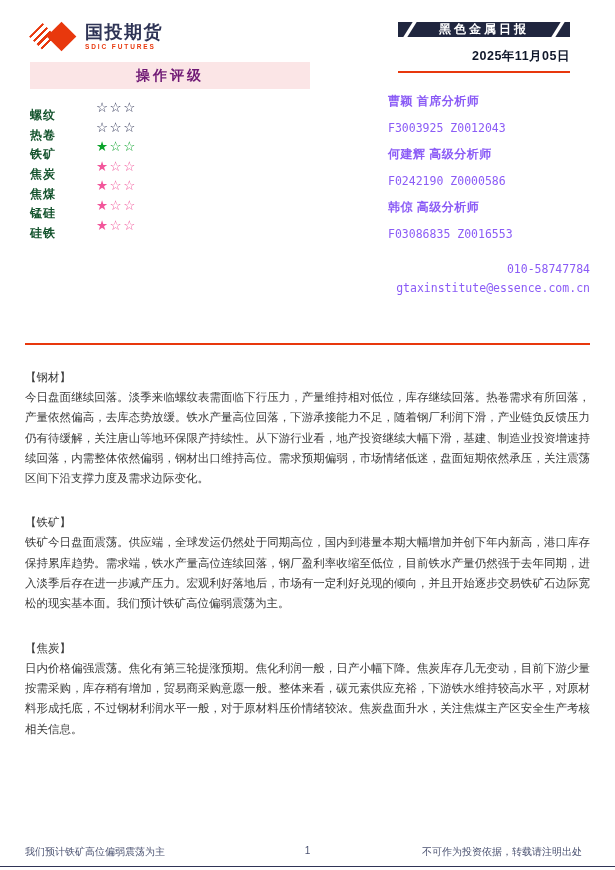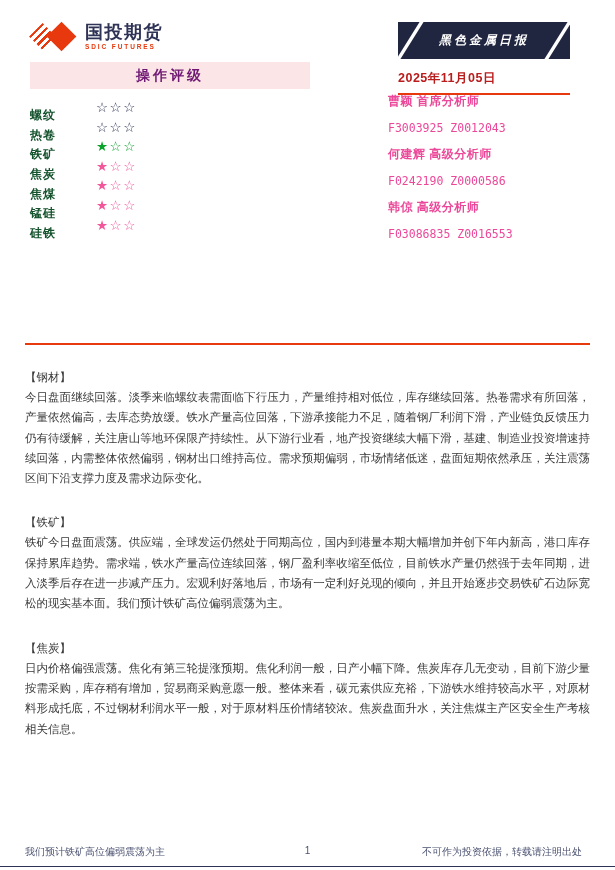--- a/index.html
+++ b/index.html
@@ -19,41 +19,41 @@
   }
   .diamond-solid {
     position:absolute; left:21px; top:4px; width:21px; height:21px;
     transform:rotate(45deg); background:#e8380d;
   }
   .brand-cn { font-size:18px; font-weight:bold; color:#2f3456; letter-spacing:1.5px; line-height:20px; }
   .brand-en { font-size:6.5px; font-weight:bold; color:#e8380d; letter-spacing:1.9px; margin-top:1px; }
 
   .header-right { position:absolute; top:22px; left:398px; width:172px; }
   .banner {
-    position:relative; height:37px; background:#20263f;
-    display:flex; align-items:center; justify-content:center; overflow:hidden;font-style:italic;
+    position:relative; height:15px; background:#20263f;
+    display:flex; align-items:center; justify-content:center; overflow:hidden;
   }
   .banner-title { color:#ffffff; font-size:12px; font-weight:bold; letter-spacing:3px; }
   .banner-slash { position:absolute; top:-3px; bottom:-3px; width:4px; background:#ffffff; transform:skewX(-32deg); }
   .banner-slash.left  { left:10px; }
   .banner-slash.right { right:10px; }
-  .report-date { margin-top:11px; text-align:left; color:#b91c1c; font-size:12.5px; font-weight:bold; letter-spacing:0.5px; }
+  .report-date { margin-top:11px; text-align:right; color:#0f172a; font-size:12.5px; font-weight:bold; letter-spacing:0.5px; }
   .date-underline { margin-top:6px; height:1.5px; background:#e8380d; }
 
   
   .ratings { position:absolute; left:30px; top:62px; width:280px; }
   .ratings-title-box { height:27px; background:#fbe5e6; display:flex; align-items:center; justify-content:center; }
   .ratings-title { font-size:14px; font-weight:bold; color:#701a75; letter-spacing:3px; }
   .rating-rows { margin-top:9px; }
   .rating-row { display:flex; align-items:center; height:19.6px; }
   .rating-label { width:66px; font-size:12px; font-weight:bold; color:#14532d; letter-spacing:1px;margin-top:16px; }
   .rating-stars { font-size:13.5px; font-weight:bold; letter-spacing:1.5px; line-height:1; }
 
   
-  .analysts { position:absolute; left:388px; top:88px; width:202px; color:#ec4899;text-align:right; }
+  .analysts { position:absolute; left:388px; top:88px; width:202px; color:#8b5cf6;text-align:right; }
   .analyst-name { height:26.5px; display:flex; align-items:center; font-size:12px; font-weight:bold; letter-spacing:0.5px; }
   .analyst-codes { height:26.5px; display:flex; align-items:center; font-size:11.5px;
                    font-family:"DejaVu Sans Mono","Liberation Mono",monospace; }
   .contact { margin-top:13px; margin-left:4px; }
   .contact-line { font-size:11.5px; line-height:19px; font-family:"DejaVu Sans Mono","Liberation Mono",monospace; }
 
   
   .divider { position:absolute; left:25px; right:25px; top:343px; height:2px; background:#e8380d; }
 
   
@@ -137,20 +137,24 @@
       <div class="analyst-codes">F3003925 Z0012043</div>
     </div>
     <div class="analyst">
       <div class="analyst-name">何建辉 高级分析师</div>
       <div class="analyst-codes">F0242190 Z0000586</div>
     </div>
     <div class="analyst">
       <div class="analyst-name">韩倞 高级分析师</div>
       <div class="analyst-codes">F03086835 Z0016553</div>
     </div>
+    <div class="contact">
+      <div class="contact-line">010-58747784</div>
+      <div class="contact-line">gtaxinstitute@essence.com.cn</div>
+    </div>
   </div>
 
   <div class="divider"></div>
 
   <div class="content">
     <section>
       <div class="section-heading">【钢材】</div>
       <p class="section-body">今日盘面继续回落。淡季来临螺纹表需面临下行压力，产量维持相对低位，库存继续回落。热卷需求有所回落，产量依然偏高，去库态势放缓。铁水产量高位回落，下游承接能力不足，随着钢厂利润下滑，产业链负反馈压力仍有待缓解，关注唐山等地环保限产持续性。从下游行业看，地产投资继续大幅下滑，基建、制造业投资增速持续回落，内需整体依然偏弱，钢材出口维持高位。需求预期偏弱，市场情绪低迷，盘面短期依然承压，关注震荡区间下沿支撑力度及需求边际变化。</p>
     </section>
     <section>

